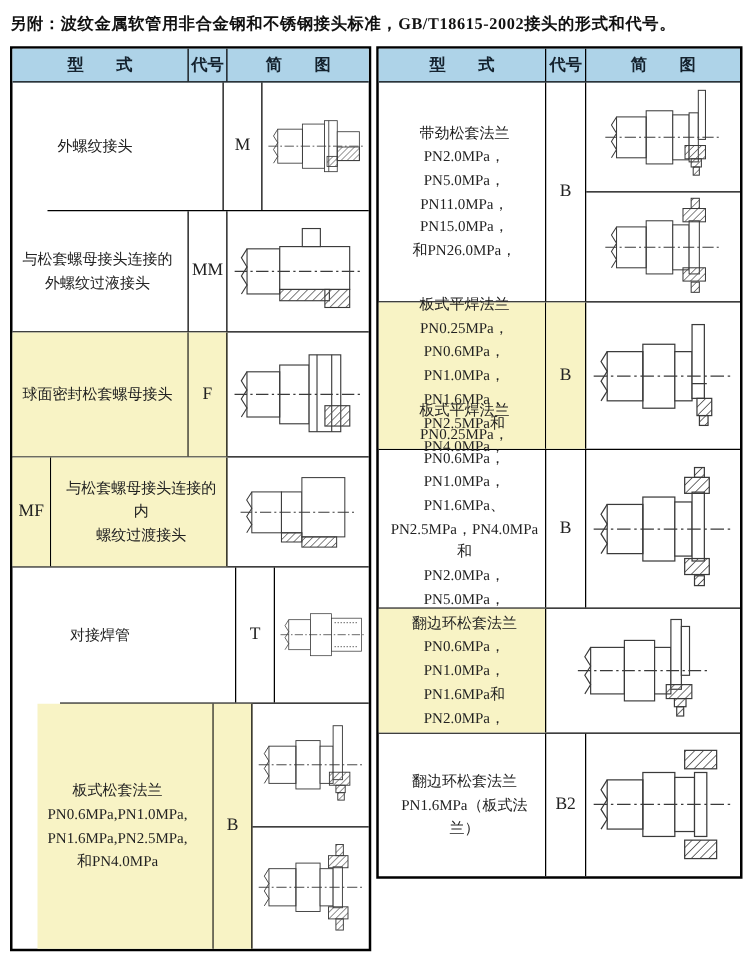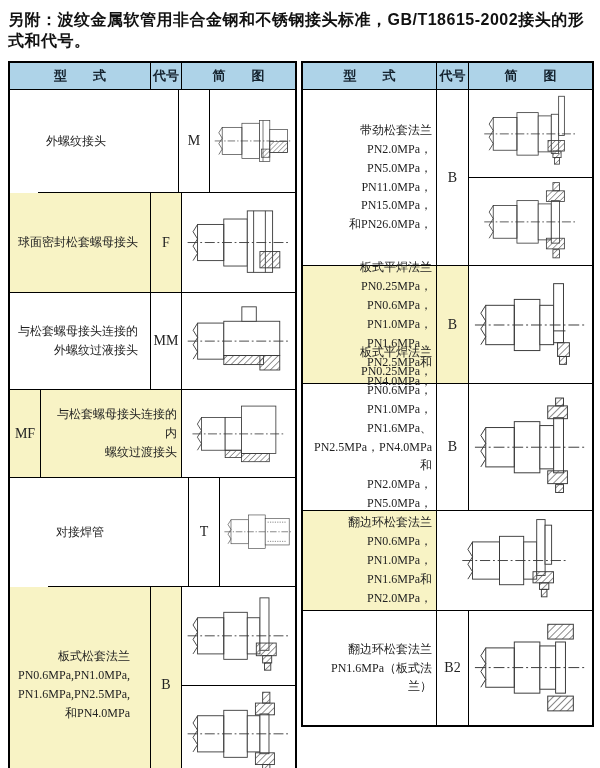--- a/index.html
+++ b/index.html
@@ -1,33 +1,33 @@
 <!DOCTYPE html>
 <html style="--hdr: #aed3e8; --hl: #f8f3c5;"><head>
 <meta charset="utf-8">
 <style>
   html,body{margin:0;padding:0;background:#fff;width:600px;height:768px;overflow:hidden;
     font-family:"Liberation Serif","DejaVu Serif",serif;}
   .page{padding:8px 6px 0 8px;}
-  .title{font-size:16px;font-weight:bold;color:#111;letter-spacing:.5px;margin:2px 0 9px 0;
-    font-family:Liberation Sans, sans-serif;}
+  .title{font-size:13px;font-weight:bold;color:#111;letter-spacing:.5px;margin:2px 0 9px 0;
+    font-family:Liberation Serif, serif;}
   .tables{display:flex;gap:4px;align-items:flex-start;}
   .gtable{border:2px solid #000;background:#fff;}
   .gtable.t0{width:288px;}
   .gtable.t1{width:292px;}
   .trow{display:flex;border-bottom:1px solid #000;box-sizing:border-box;}
   .trow:last-child{border-bottom:none;}
   .cell{box-sizing:border-box;border-right:1px solid #000;display:flex;flex-direction:column;justify-content:center;text-align:right;}
   .cell:last-child{border-right:none;}
   .t0 .label{width:141px;}
   .t0 .code{width:31px;}
   .t1 .label{width:134px;}
   .t1 .code{width:32px;}
   .label{padding:4px 4px 4px 8px;font-size:12px;line-height:1.58;color:#222;
-    white-space:pre-line;align-items:flex-start;text-align:right;}
+    white-space:pre-line;align-items:flex-start;text-align:center;}
   .code{align-items:center;text-align:left;font-size:14px;color:#222;}
   .hdr{background:var(--hdr,#aed3e8);height:27px;}
   .hdr .cell{justify-content:center;align-items:center;font-size:13px;font-weight:bold;color:#14222e;
     padding:0;white-space:pre;}
   .hl{background:var(--hl,#f8f3c5);}
   .diagram{flex:1;display:flex;flex-direction:column;padding:0;}
   .dwrap{flex:1;display:flex;align-items:center;justify-content:center;min-height:0;}
   .dwrap + .dwrap{border-top:1.5px solid #000;}
   .dwrap svg{width:96%;height:94%;}
   #defs{position:absolute;width:0;height:0;}
@@ -64,56 +64,56 @@
                 <rect x="70" y="20" width="15" height="60" fill="#fff" stroke="#3a3a3a" stroke-width="1"></rect>
                 <line x1="75" y1="20" x2="75" y2="80" fill="none" stroke="#3a3a3a" stroke-width="1"></line>
                 <rect x="85" y="33" width="26" height="34" fill="#fff" stroke="#3a3a3a" stroke-width="1"></rect>
                 <rect x="85" y="51" width="26" height="16" fill="url(#ht)" stroke="#3a3a3a" stroke-width="1"></rect>
                 <rect x="73" y="62" width="12" height="12" fill="url(#ht)" stroke="#3a3a3a" stroke-width="1"></rect>
                 <line x1="4" y1="50" x2="116" y2="50" fill="none" stroke="#3a3a3a" stroke-width="1" stroke-dasharray="11 3 2 3"></line>
               </svg>
             </div>
           </div>
         </div>
+        <div class="trow" style="height: 97px;">
+          <div class="cell label">与松套螺母接头连接的
+外螺纹过液接头</div>
+          <div class="cell code">MM</div>
+          <div class="cell diagram">
+            <div class="dwrap">
+              <svg viewBox="0 0 120 100" preserveAspectRatio="xMidYMid meet">
+                <polyline points="15,30 10,38 15,46 10,54 15,62 10,70" fill="none" stroke="#3a3a3a" stroke-width="1"></polyline>
+                <rect x="15" y="30" width="29" height="40" fill="none" stroke="#3a3a3a" stroke-width="1"></rect>
+                <rect x="44" y="28" width="62" height="38" fill="#fff" stroke="#3a3a3a" stroke-width="1"></rect>
+                <rect x="64" y="12" width="16" height="16" fill="#fff" stroke="#3a3a3a" stroke-width="1"></rect>
+                <rect x="44" y="66" width="44" height="10" fill="url(#ht)" stroke="#3a3a3a" stroke-width="1"></rect>
+                <rect x="84" y="66" width="22" height="16" fill="url(#ht)" stroke="#3a3a3a" stroke-width="1"></rect>
+                <line x1="4" y1="50" x2="116" y2="50" fill="none" stroke="#3a3a3a" stroke-width="1" stroke-dasharray="11 3 2 3"></line>
+              </svg>
+            </div>
+          </div>
+        </div>
         <div class="trow" style="height: 100px;">
           <div class="cell label hl">球面密封松套螺母接头</div>
           <div class="cell code hl">F</div>
           <div class="cell diagram">
             <div class="dwrap">
               <svg viewBox="0 0 120 100" preserveAspectRatio="xMidYMid meet">
                 <polyline points="15,30 10,38 15,46 10,54 15,62 10,70" fill="none" stroke="#3a3a3a" stroke-width="1"></polyline>
                 <rect x="15" y="30" width="29" height="40" fill="none" stroke="#3a3a3a" stroke-width="1"></rect>
                 <rect x="44" y="24" width="26" height="52" fill="none" stroke="#3a3a3a" stroke-width="1"></rect>
                 <rect x="70" y="15" width="28" height="68" fill="#fff" stroke="#3a3a3a" stroke-width="1"></rect>
                 <line x1="77" y1="15" x2="77" y2="83" fill="none" stroke="#3a3a3a" stroke-width="1"></line>
                 <line x1="90" y1="15" x2="90" y2="83" fill="none" stroke="#3a3a3a" stroke-width="1"></line>
                 <rect x="84" y="60" width="22" height="18" fill="url(#ht)" stroke="#3a3a3a" stroke-width="1"></rect>
                 <line x1="4" y1="50" x2="116" y2="50" fill="none" stroke="#3a3a3a" stroke-width="1" stroke-dasharray="11 3 2 3"></line>
               </svg>
             </div>
           </div>
         </div>
-        <div class="trow" style="height: 97px;">
-          <div class="cell label">与松套螺母接头连接的
-外螺纹过液接头</div>
-          <div class="cell code">MM</div>
-          <div class="cell diagram">
-            <div class="dwrap">
-              <svg viewBox="0 0 120 100" preserveAspectRatio="xMidYMid meet">
-                <polyline points="15,30 10,38 15,46 10,54 15,62 10,70" fill="none" stroke="#3a3a3a" stroke-width="1"></polyline>
-                <rect x="15" y="30" width="29" height="40" fill="none" stroke="#3a3a3a" stroke-width="1"></rect>
-                <rect x="44" y="28" width="62" height="38" fill="#fff" stroke="#3a3a3a" stroke-width="1"></rect>
-                <rect x="64" y="12" width="16" height="16" fill="#fff" stroke="#3a3a3a" stroke-width="1"></rect>
-                <rect x="44" y="66" width="44" height="10" fill="url(#ht)" stroke="#3a3a3a" stroke-width="1"></rect>
-                <rect x="84" y="66" width="22" height="16" fill="url(#ht)" stroke="#3a3a3a" stroke-width="1"></rect>
-                <line x1="4" y1="50" x2="116" y2="50" fill="none" stroke="#3a3a3a" stroke-width="1" stroke-dasharray="11 3 2 3"></line>
-              </svg>
-            </div>
-          </div>
-        </div>
         <div class="trow" style="height: 88px;">
           <div class="cell code hl">MF</div>
           <div class="cell label hl">与松套螺母接头连接的内
 螺纹过渡接头</div>
           <div class="cell diagram">
             <div class="dwrap">
               <svg viewBox="0 0 120 100" preserveAspectRatio="xMidYMid meet">
                 <polyline points="15,30 10,38 15,46 10,54 15,62 10,70" fill="none" stroke="#3a3a3a" stroke-width="1"></polyline>
                 <rect x="15" y="30" width="29" height="40" fill="none" stroke="#3a3a3a" stroke-width="1"></rect>
                 <rect x="44" y="30" width="20" height="40" fill="#fff" stroke="#3a3a3a" stroke-width="1"></rect>
@@ -135,21 +135,21 @@
                 <rect x="15" y="30" width="29" height="40" fill="none" stroke="#3a3a3a" stroke-width="1"></rect>
                 <rect x="44" y="22" width="28" height="56" fill="#fff" stroke="#3a3a3a" stroke-width="1"></rect>
                 <rect x="72" y="28" width="40" height="44" fill="#fff" stroke="#3a3a3a" stroke-width="1"></rect>
                 <line x1="76" y1="34" x2="108" y2="34" fill="none" stroke="#3a3a3a" stroke-width="1" stroke-dasharray="2 2"></line>
                 <line x1="76" y1="66" x2="108" y2="66" fill="none" stroke="#3a3a3a" stroke-width="1" stroke-dasharray="2 2"></line>
                 <line x1="4" y1="50" x2="116" y2="50" fill="none" stroke="#3a3a3a" stroke-width="1" stroke-dasharray="11 3 2 3"></line>
               </svg>
             </div>
           </div>
         </div>
-        <div class="trow" style="height: 196px;">
+        <div class="trow" style="height: 196px; margin-left: 20px;">
           <div class="cell label hl">板式松套法兰
 PN0.6MPa,PN1.0MPa,
 PN1.6MPa,PN2.5MPa,
 和PN4.0MPa</div>
           <div class="cell code hl">B</div>
           <div class="cell diagram">
             <div class="dwrap">
               <svg viewBox="0 0 120 100" preserveAspectRatio="xMidYMid meet">
                 <polyline points="15,30 10,38 15,46 10,54 15,62 10,70" fill="none" stroke="#3a3a3a" stroke-width="1"></polyline>
                 <rect x="15" y="30" width="29" height="40" fill="none" stroke="#3a3a3a" stroke-width="1"></rect>

